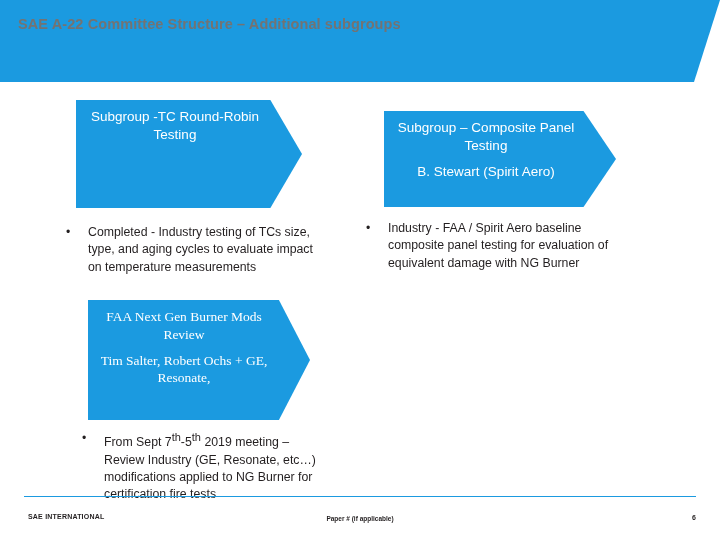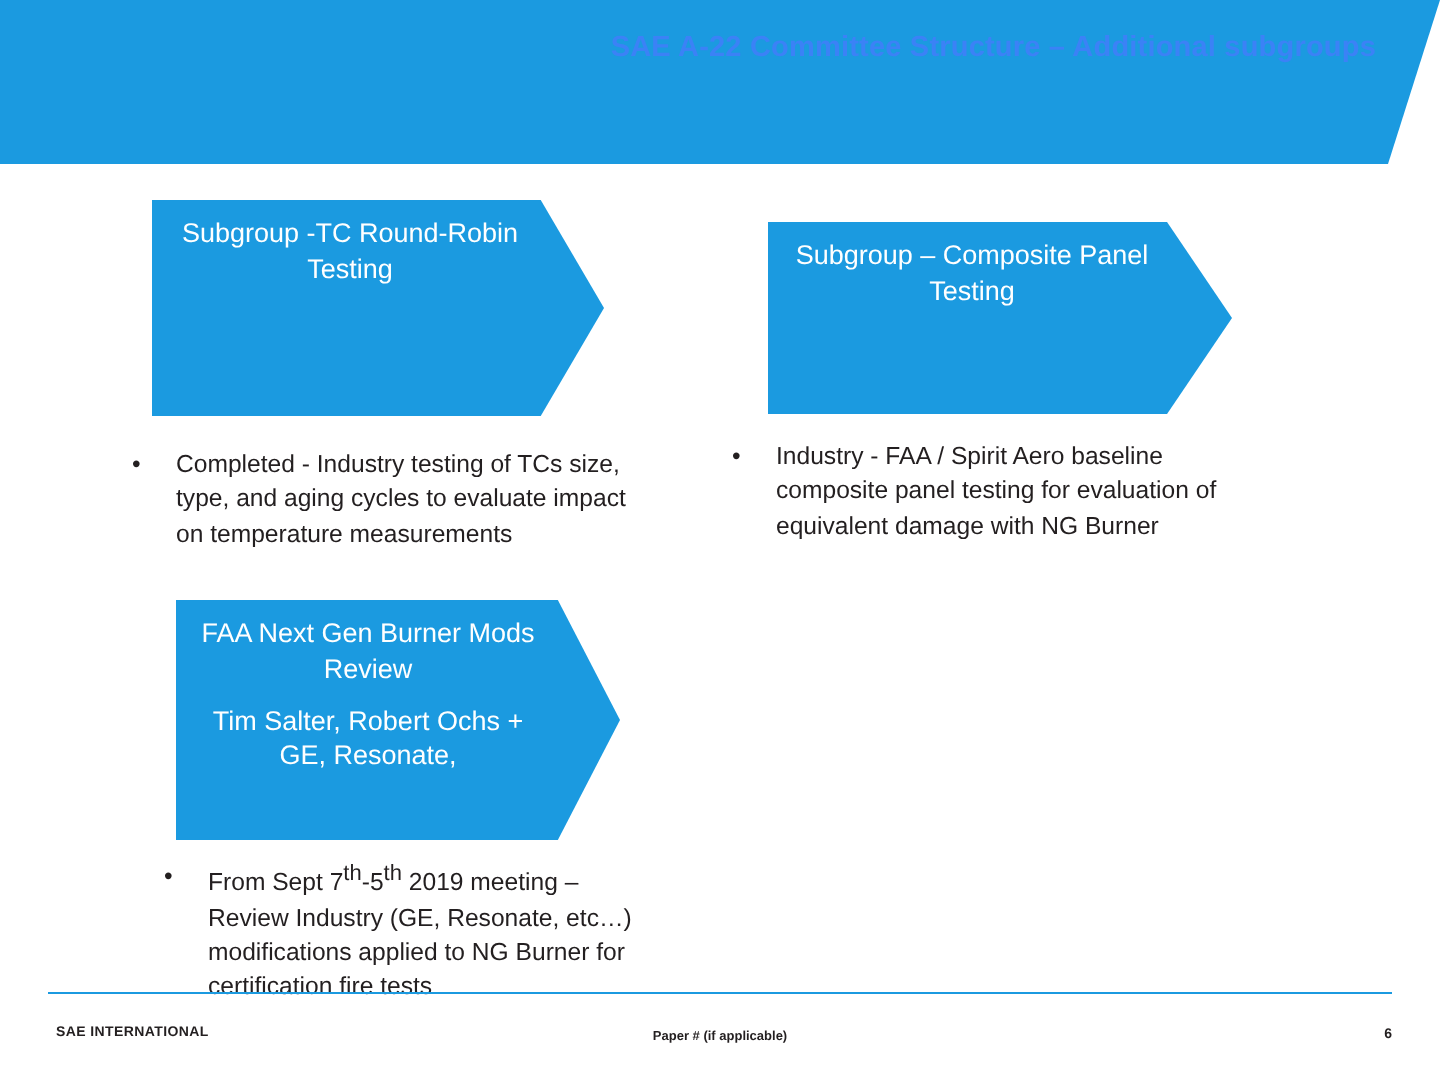--- a/index.html
+++ b/index.html
@@ -36,26 +36,25 @@
     width: 26px;
     height: 82px;
     background: #ffffff;
     clip-path: polygon(100% 0, 100% 100%, 0 100%);
   }
   .header-title {
     position: absolute;
     left: 18px;
     top: 16px;
     width: 670px;
-    color: #3b82f6;
+    color: #737373;
     font-size: 14.5px;
     font-weight: bold;
     letter-spacing: 0.1px;
     line-height: 1.2;
-    text-align: right;
   }
   
   .chevron {
     position: absolute;
     background: #1b9ae0;
     clip-path: polygon(0 0, 86% 0, 100% 50%, 86% 100%, 0 100%);
     color: #ffffff;
     text-align: center;
     box-sizing: border-box;
   }
@@ -90,20 +89,21 @@
   }
   
   #chev-faa {
     left: 88px;
     top: 300px;
     width: 222px;
     height: 120px;
   }
   #chev-faa .chev-inner {
     padding: 8px 36px 0 6px;
+    font-family: Liberation Serif, serif;
   }
   
   .bullet-block {
     position: absolute;
     display: flex;
     color: #231f20;
     font-size: 12.3px;
     line-height: 1.42;
   }
   .bullet-dot {
@@ -184,20 +184,21 @@
 
   <div class="chevron" id="chev-tc">
     <div class="chev-inner">
       <div class="chev-text">Subgroup -TC Round-Robin Testing</div>
     </div>
   </div>
 
   <div class="chevron" id="chev-composite">
     <div class="chev-inner">
       <div class="chev-text">Subgroup – Composite Panel Testing</div>
+      <div class="chev-text second">B. Stewart (Spirit Aero)</div>
     </div>
   </div>
 
   <div class="chevron" id="chev-faa">
     <div class="chev-inner">
       <div class="chev-text">FAA Next Gen Burner Mods Review</div>
       <div class="chev-text second">Tim Salter, Robert Ochs + GE, Resonate,</div>
     </div>
   </div>
 

